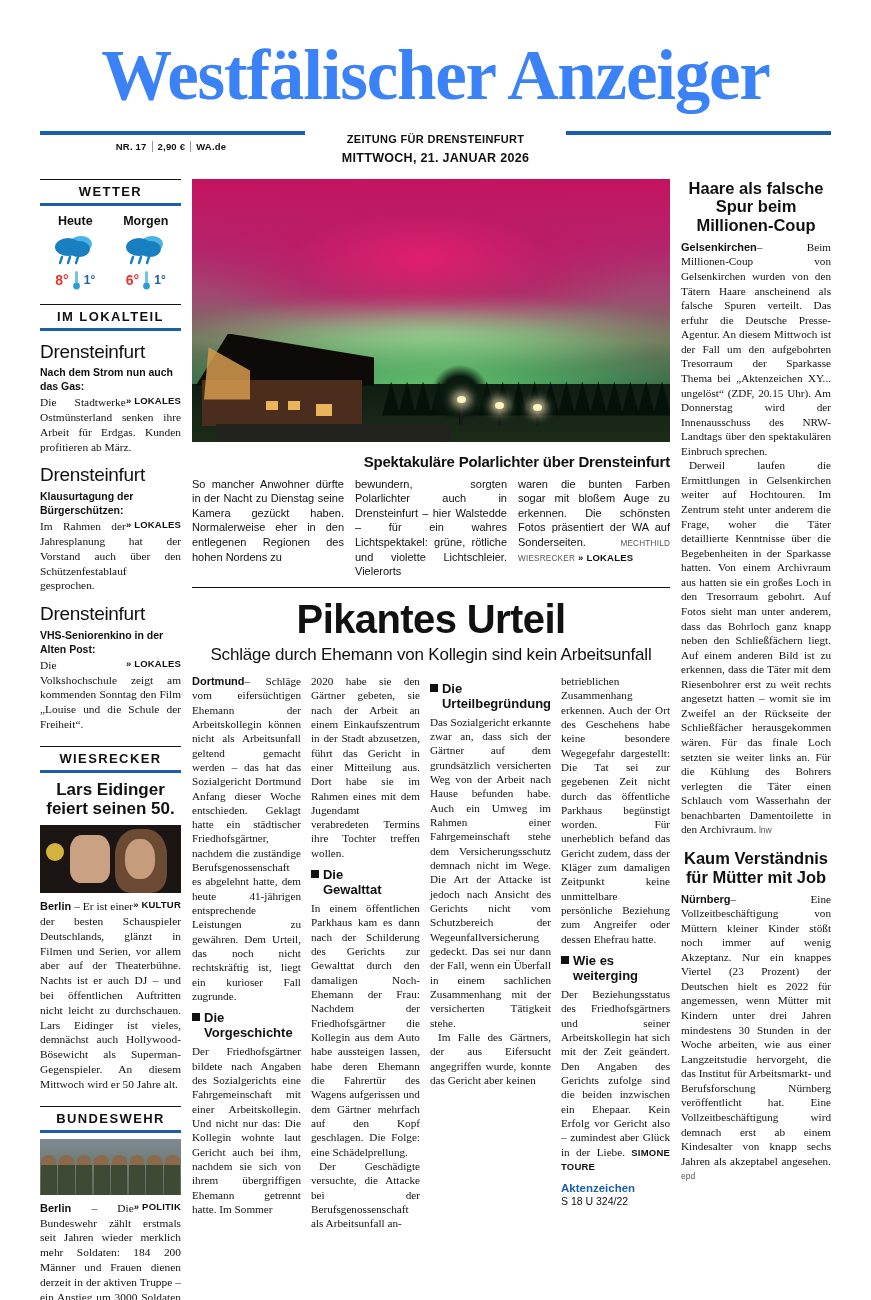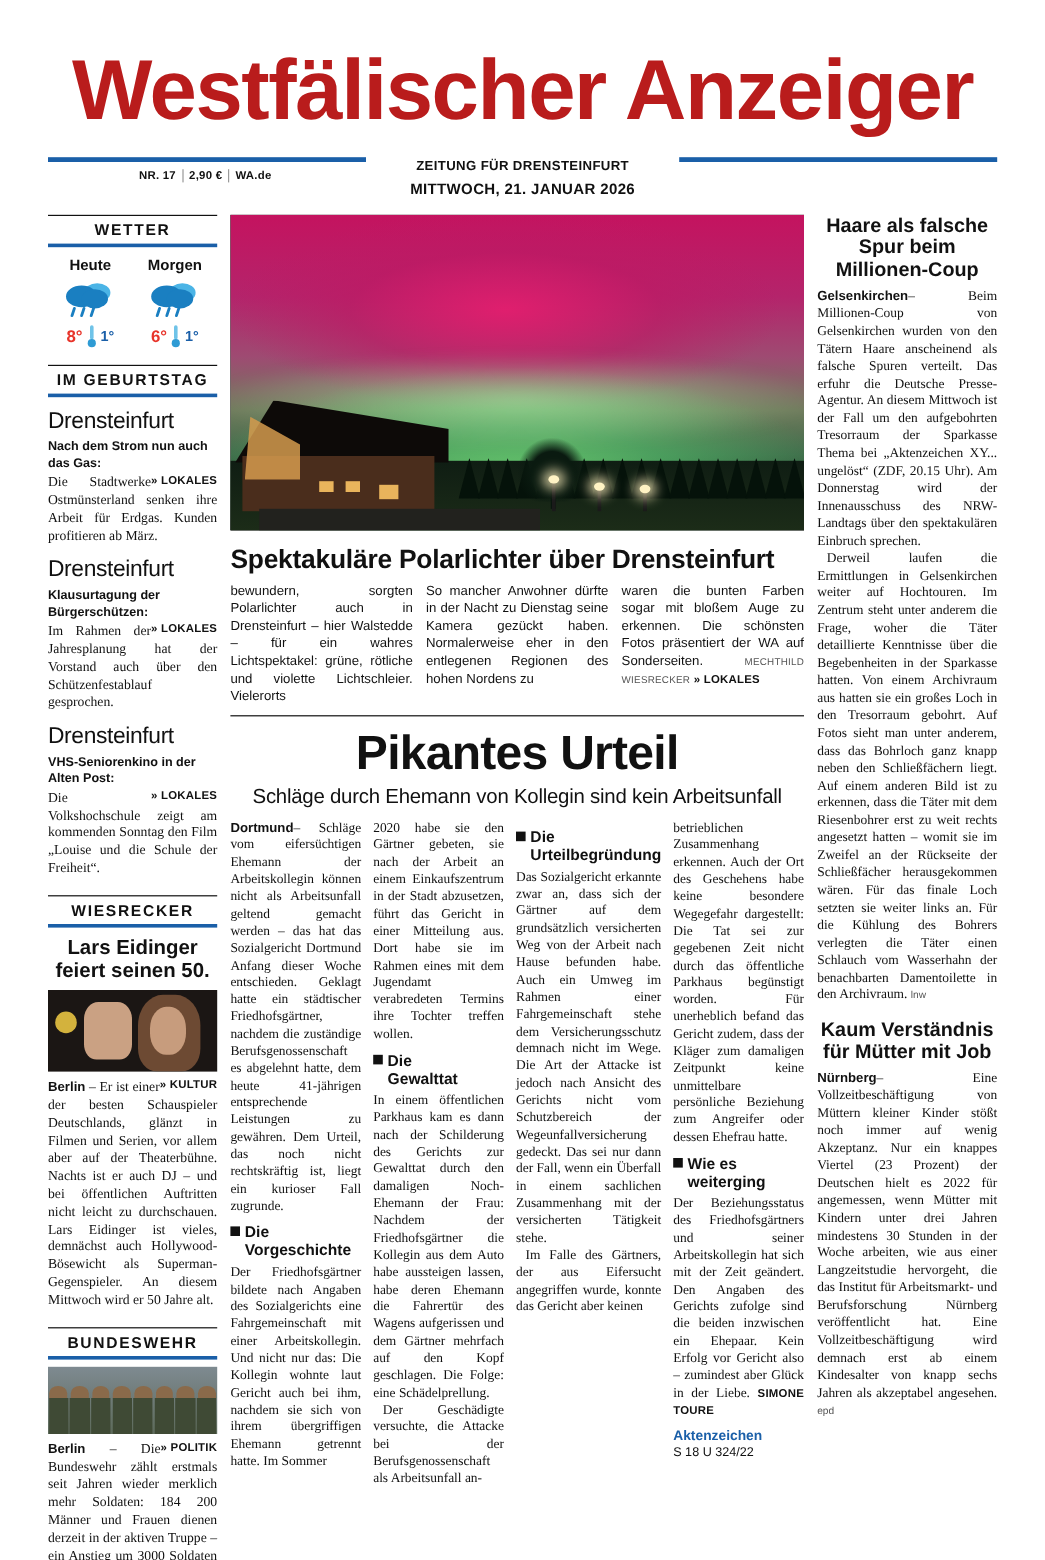--- a/index.html
+++ b/index.html
@@ -8,26 +8,26 @@
     background: #ffffff;
     font-family: "Liberation Serif", serif;
     color: #111;
     overflow: hidden;
   }
   .page { position: relative; width: 871px; height: 1300px; padding: 0 40px; }
 
   
   .masthead { text-align: center; padding-top: 40px; }
   .masthead h1 {
-    font-family: Liberation Sans, sans-serif;
+    font-family: Liberation Serif, serif;
     font-weight: 700;
     font-size: 71px;
     letter-spacing: -1.2px;
     line-height: 1;
-    color: #b91c1c;
+    color: #3b82f6;
     white-space: nowrap;
   }
   .mast-rule-row {
     display: flex; align-items: flex-start;
     margin-top: 20px; gap: 0;
   }
   .mr-left { width: 265px; }
   .mr-mid  { flex: 1; text-align: center; }
   .mr-right{ width: 265px; }
   .blue-rule { height: 4px; background: #1a5fa8; width: 100%; }
@@ -159,21 +159,21 @@
   .house .roof { position:absolute; left:0; top:0; width:100%; height:52px; background:#0d0a08; clip-path: polygon(18% 0, 100% 46%, 100% 100%, 0 100%); }
   .house .wall { position:absolute; left:6px; bottom:0; width:160px; height:46px; background:#4a2d1c; }
   .house .win  { position:absolute; background:#e9b45c; }
   .house .glow { position:absolute; left:8px; top:8px; width:46px; height:58px; background:#d59b4e; opacity:.85; clip-path: polygon(10% 10%, 100% 50%, 100% 100%, 0 100%); }
   .lamp { position:absolute; width:3px; background:#1a1a1a; bottom:16px; }
   .lamp::after { content:""; position:absolute; top:-4px; left:-3px; width:9px; height:7px; border-radius:50%; background:#fff3c4; box-shadow: 0 0 10px 5px rgba(255,240,190,.75); }
   .road { position:absolute; left:5%; right:46%; bottom:0; height:18px; background:#22221e; }
 
   .hero-head {
     font-family: "Liberation Sans", sans-serif; font-weight: 700;
-    font-size: 22px; text-align: left; margin-top: 11px; letter-spacing: -.2px;
+    font-size: 15px; text-align: right; margin-top: 11px; letter-spacing: -.2px;
   }
   .hero-3col { display:flex; gap: 11px; margin-top: 7px; }
   .hero-3col .c { flex:1; font-size:11px; line-height:1.33; text-align:justify;
                   font-family:"Liberation Sans", sans-serif; }
   .credit {
     font-family:"Liberation Sans", sans-serif; font-weight:400;
     font-size:8.2px; letter-spacing:.2px; color:#555; text-transform:uppercase;
   }
   .rule-blk { border-top: 1px solid #111; margin-top: 8px; }
 
@@ -273,21 +273,21 @@
             <span class="t-hi">6°</span>
             <svg width="9" height="20" viewBox="0 0 9 20">
                 <rect x="3" y="1" width="3" height="12" rx="1.5" fill="#6fc3e8"></rect>
                 <circle cx="4.5" cy="16" r="3.4" fill="#2e9bd4"></circle>
               </svg>
             <span class="t-lo">1°</span>
           </div>
         </div>
       </div>
 
-      <div class="sec-head tight">IM GEBURTSTAG</div>
+      <div class="sec-head tight">IM LOKALTEIL</div>
 
       <div class="lk-item">
         <div class="lk-town">Drensteinfurt</div>
         <div class="lk-sub">Nach dem Strom nun auch das Gas:</div>
         <div class="lk-body"><span class="ref ref-r">» LOKALES</span><span>Die Stadtwerke Ostmünsterland senken ihre Arbeit für Erdgas. Kunden profitieren ab März.</span></div>
       </div>
 
       <div class="lk-item">
         <div class="lk-town">Drensteinfurt</div>
         <div class="lk-sub">Klausurtagung der Bürgerschützen:</div>
@@ -372,22 +372,22 @@
           <span class="win" style="left:120px;bottom:10px;width:16px;height:12px"></span>
         </div>
         <div class="lamp" style="left:56%;height:26px"></div>
         <div class="lamp" style="left:64%;height:20px"></div>
         <div class="lamp" style="left:72%;height:18px"></div>
         <div class="road"></div>
       </div>
 
       <div class="hero-head">Spektakuläre Polarlichter über Drensteinfurt</div>
       <div class="hero-3col">
+        <div class="c">So mancher Anwohner dürfte in der Nacht zu Dienstag seine Kamera gezückt haben. Normalerweise eher in den entlegenen Regionen des hohen Nordens zu</div>
         <div class="c">bewundern, sorgten Polarlichter auch in Drensteinfurt – hier Walstedde – für ein wahres Lichtspektakel: grüne, rötliche und violette Lichtschleier. Vielerorts</div>
-        <div class="c">So mancher Anwohner dürfte in der Nacht zu Dienstag seine Kamera gezückt haben. Normalerweise eher in den entlegenen Regionen des hohen Nordens zu</div>
         <div class="c"><span>waren die bunten Farben sogar mit bloßem Auge zu erkennen. Die schönsten Fotos präsentiert der WA auf Sonderseiten.</span>
           <span class="credit">MECHTHILD WIESRECKER</span>
           <span class="ref">» LOKALES</span>
         </div>
       </div>
       <div class="rule-blk"></div>
 
       <div class="big-title">Pikantes Urteil</div>
       <div class="big-sub">Schläge durch Ehemann von Kollegin sind kein Arbeitsunfall</div>
 

